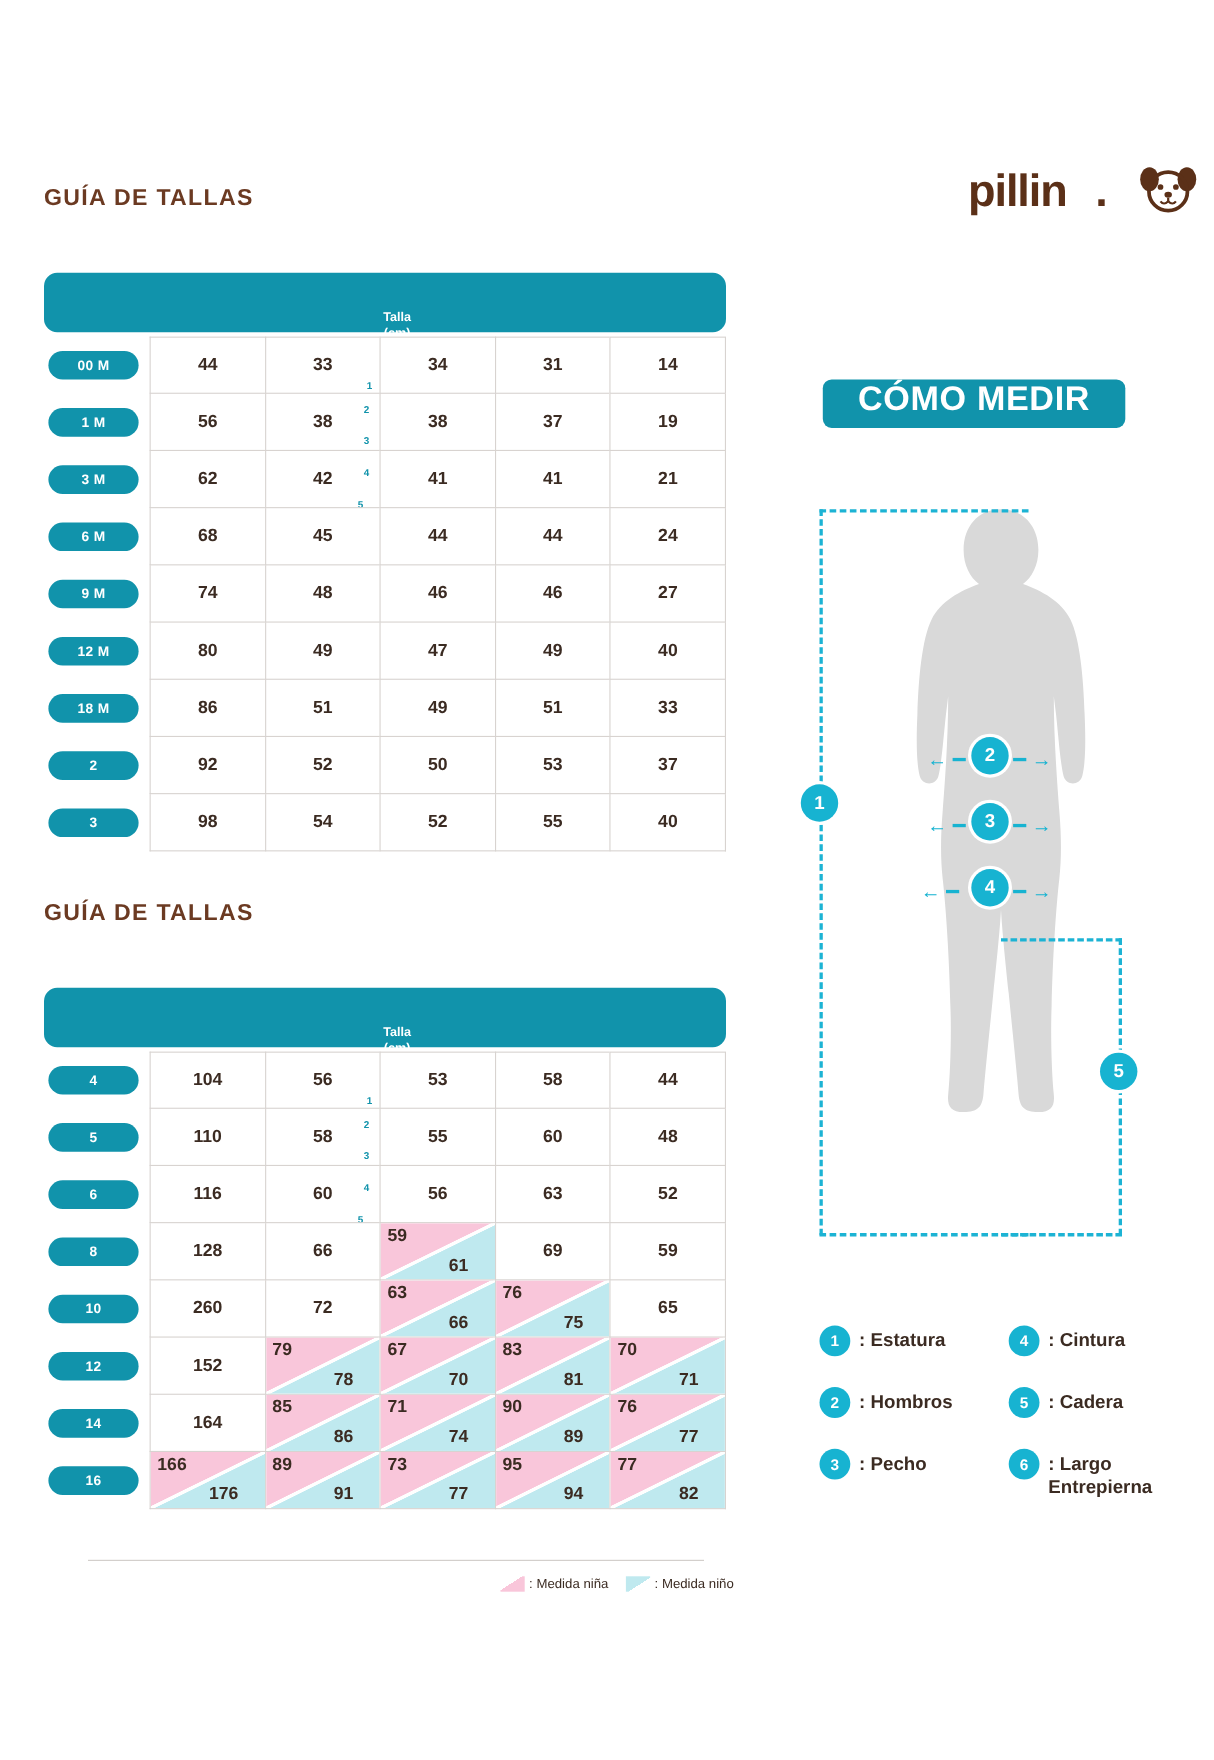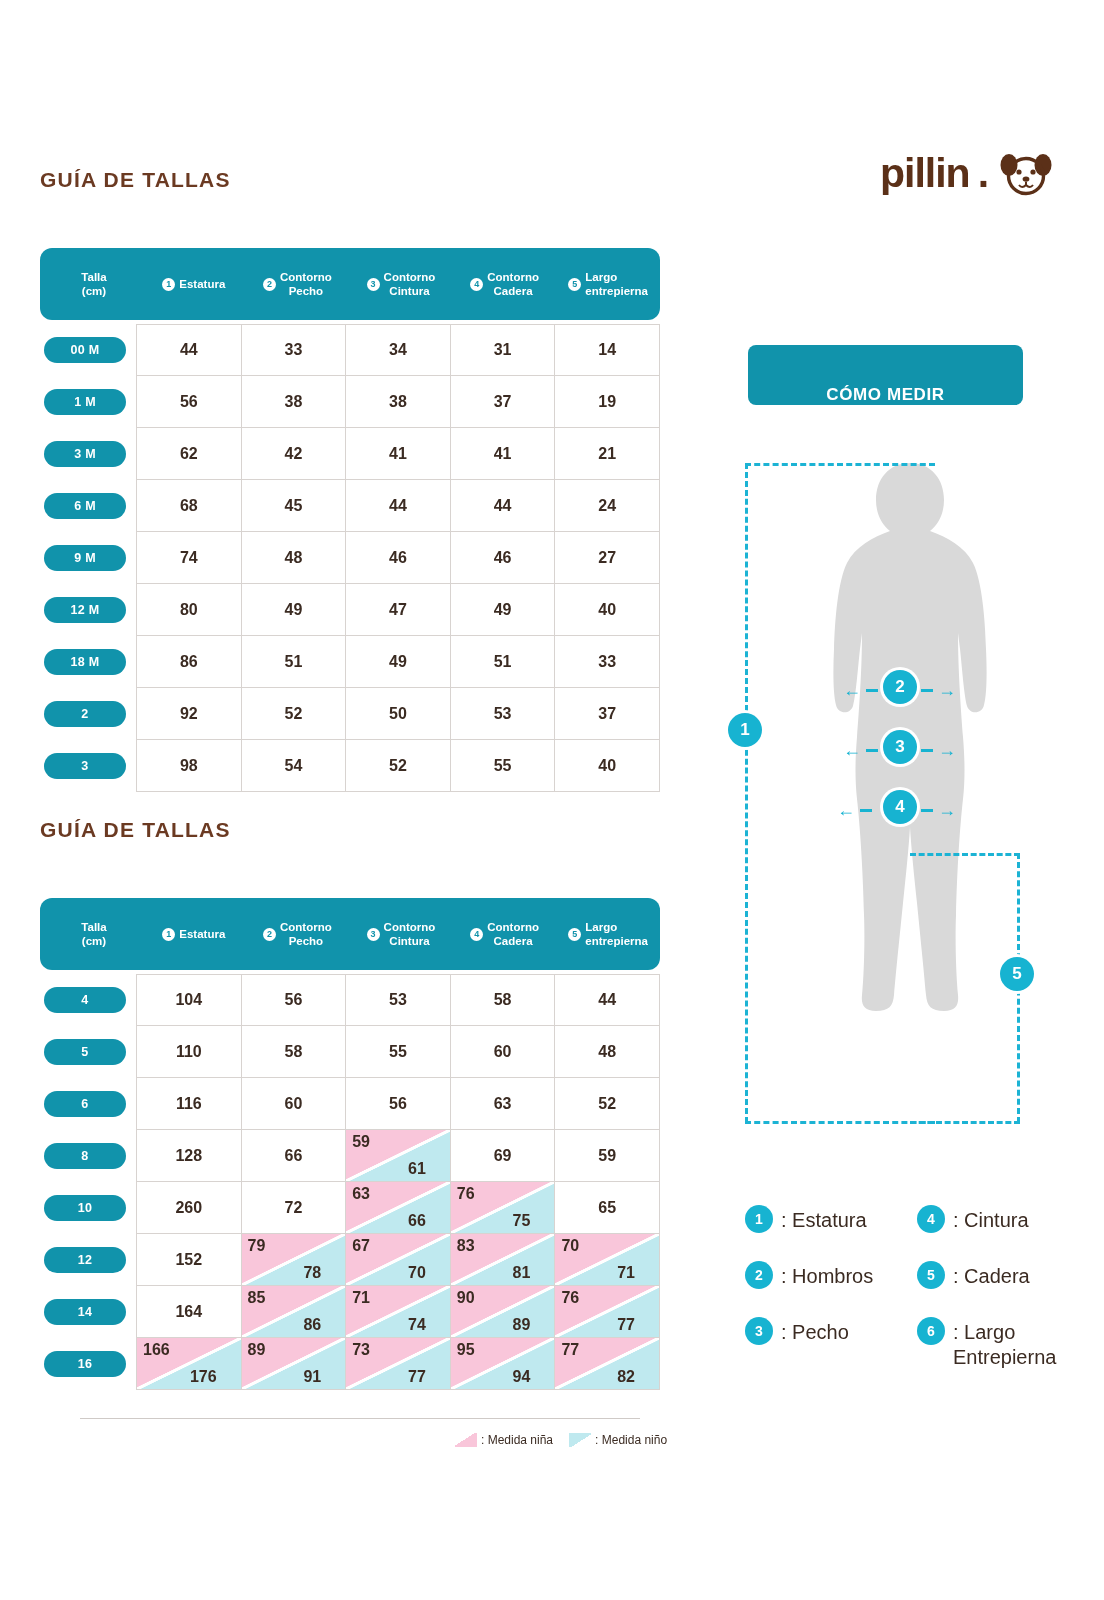--- a/index.html
+++ b/index.html
@@ -12,21 +12,21 @@
     color: #3b2b22;
     position: relative;
     overflow: hidden;
   }
   .page { position: relative; width: 1104px; height: 1600px; }
 
   
   .brand {
     position: absolute;
     left: 880px; top: 150px;
-    display: flex; align-items: center; gap: 8px;
+    display: flex; align-items: flex-start; gap: 26px;
   }
   .brand-word {
     font-size: 41px; font-weight: bold; color: #5b3018;
     letter-spacing: -1px;
   }
   .brand-dot { font-size: 41px; color:#5b3018; font-weight:bold; }
 
   
   .hd { text-align:left; }
   .hd-1 {
@@ -39,22 +39,23 @@
   }
 
   
   .tbl-wrap { position:absolute; }
   .hdr-band {
     background:#1193ab;
     border-radius: 12px;
     color:#fff;
     display:flex;
     align-items:center;
-    height: 72px;
-    padding-left: 6px;
+    height: 54px;
+    padding-left: 22px;
+    flex-direction: column;
   }
   .hdr-cell {
     font-size: 11.5px; font-weight:bold; line-height:1.25;
     text-align:center; color:#ffffff;
     display:flex; align-items:center; justify-content:center;
     gap:4px; padding: 0 4px;
   }
   .hdr-cell.first { flex: 0 0 96px; flex-direction:column; gap:0; }
   .hdr-cell.col { flex: 1 1 0; }
   .numdot {
@@ -133,24 +134,24 @@
     width: 22px; height: 14px; display:inline-block; margin-right:4px;
     vertical-align:middle;
   }
   .sw.pink { background: linear-gradient(to bottom right, transparent 0 45%, #f9c6da 45% 100%); }
   .sw.blue { background: linear-gradient(to bottom right, #bfe9ef 0 55%, transparent 55% 100%); }
   .legend span.lbl { vertical-align: middle; }
 
   
   .how-btn {
     position:absolute; left: 748px; top: 345px;
-    width: 275px; height: 60px;
+    width: 275px; height: 44px;
     background:#1193ab; border-radius: 8px;
-    display:flex; align-items:flex-end; justify-content:center;
-    color:#fff; font-size: 17px; font-weight:bold; letter-spacing:.6px;
+    display:flex; align-items:flex-start; justify-content:center;
+    color:#fff; font-size: 31px; font-weight:bold; letter-spacing:.6px;
   }
   .figure-area {
     position:absolute; left: 725px; top: 445px; width: 320px; height: 690px;
   }
   .dash-v-left {
     position:absolute; left: 20px; top: 18px; width: 0; height: 660px;
     border-left: 3px dashed #1cb3d4;
   }
   .dash-h-top {
     position:absolute; left: 20px; top: 18px; width: 190px; height:0;
@@ -199,21 +200,21 @@
     display:grid; grid-template-columns: 1fr 1fr;
     row-gap: 28px; column-gap: 14px;
   }
   .meas-item { display:flex; align-items:flex-start; gap:8px; }
   .meas-badge {
     width: 28px; height:28px; border-radius:50%;
     background:#17b3d1; color:#fff; flex:0 0 auto;
     display:flex; align-items:center; justify-content:center;
     font-size: 14px; font-weight:bold;
   }
-  .meas-text { font-size: 20px; color:#3b2b22; line-height:1.25; padding-top:3px; }
+  .meas-text { font-size: 17px; color:#3b2b22; line-height:1.25; padding-top:3px;font-weight:bold; }
 </style>
 </head>
 <body>
 
 <div class="page">
 
   <div class="brand">
     <div class="brand-word">pillin</div>
     <div class="brand-dot">.</div>
     <svg width="58" height="44" viewBox="0 0 58 44">

